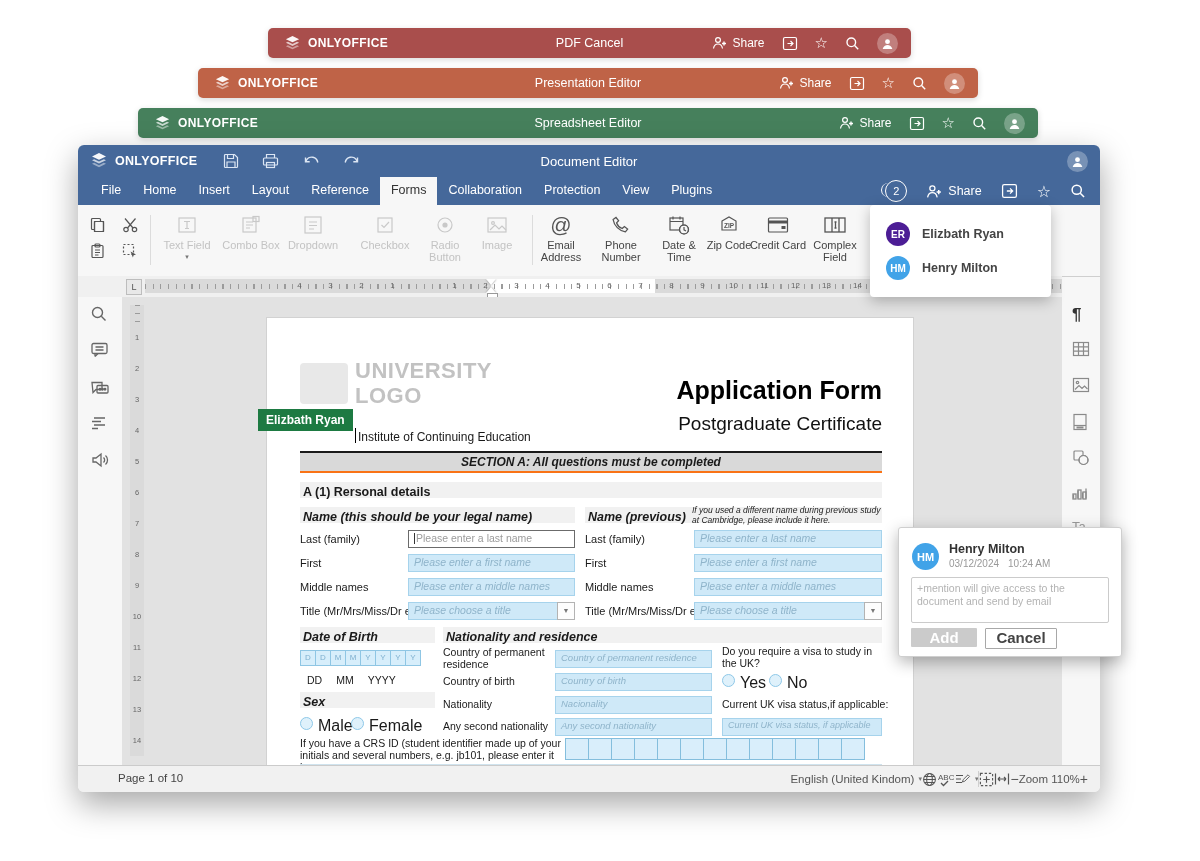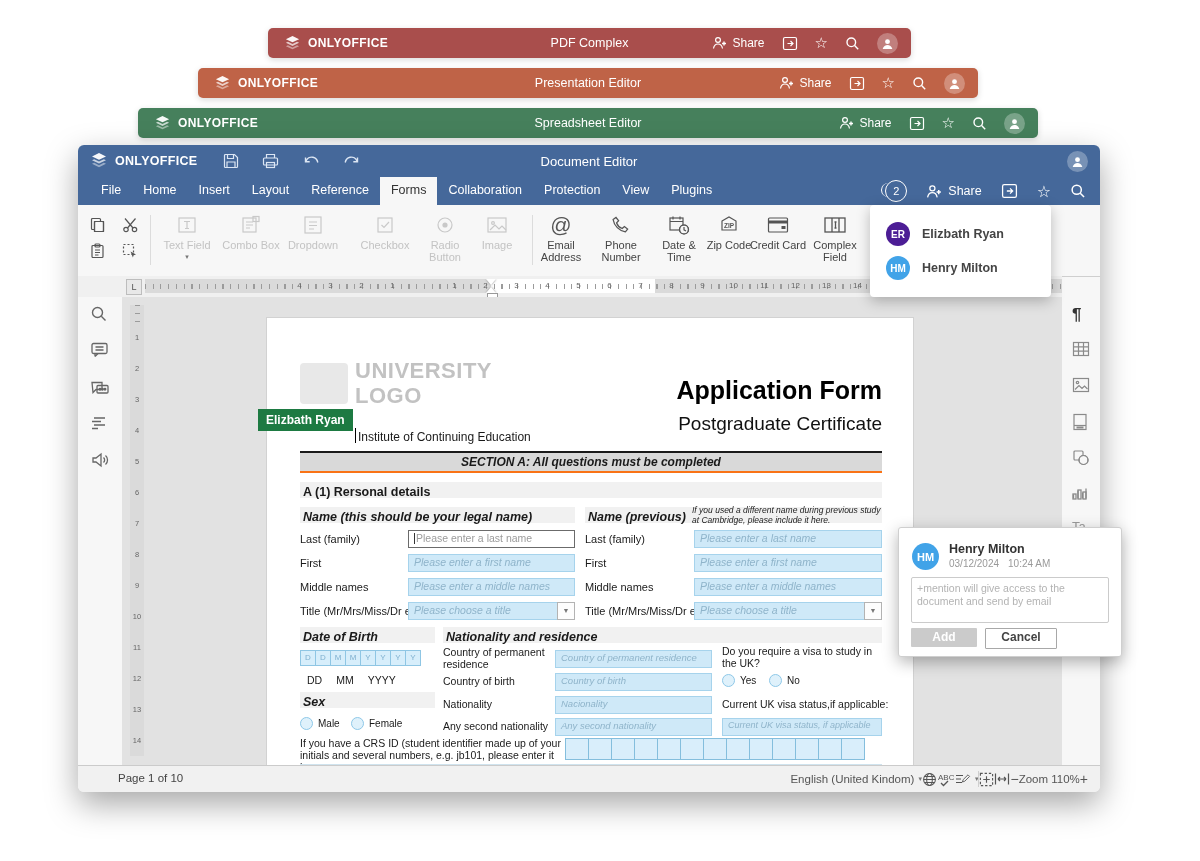--- a/index.html
+++ b/index.html
@@ -121,21 +121,21 @@
   .field.focused{background:#fff;border:1px solid #6b6b6b;color:#9b9b9b;font-style:normal;}
   .field .fcaret{display:inline-block;width:1px;height:11px;background:#333;vertical-align:-2px;
     margin-right:1px;}
   .dd-btn{position:absolute;right:-1px;top:-1px;width:16px;height:16px;background:#fdfdfd;
     border:1px solid #b3b3b3;color:#777;font-size:7px;text-align:center;line-height:16px;
     font-style:normal;cursor:pointer;}
   .dob-row{position:absolute;left:33px;top:332px;display:flex;}
   .dob-cell{width:14px;height:14px;background:#d7eefb;border:1px solid #8fc6e4;margin-right:-1px;
     font-size:8px;color:#7fb0cf;text-align:center;line-height:14px;}
   .dob-labels{position:absolute;left:40px;top:356px;display:flex;gap:14px;font-size:10.5px;}
-  .radio{display:inline-flex;align-items:center;gap:5px;font-size:10px;cursor:pointer;}
+  .radio{display:inline-flex;align-items:flex-start;gap:5px;font-size:16px;cursor:pointer;}
   .radio .rc{width:11px;height:11px;border-radius:50%;background:#dff1fb;border:1px solid #8ec8e8;}
   .crs-row{position:absolute;left:298px;top:420px;display:flex;}
   .crs-cell{width:22px;height:20px;background:#d9eefb;border:1px solid #84bedd;margin-right:-1px;
     cursor:text;}
 
   
   .users-pop{position:absolute;left:792px;top:60px;width:181px;height:92px;background:#fff;
     border-radius:4px;box-shadow:0 4px 14px rgba(0,0,0,.25);z-index:50;}
   .user-row{position:absolute;left:16px;display:flex;align-items:center;gap:12px;cursor:pointer;}
   .user-av{width:24px;height:24px;border-radius:50%;color:#fff;font-size:10px;font-weight:bold;
@@ -145,21 +145,21 @@
   .user-name{font-size:12.5px;font-weight:bold;color:#444;}
 
   
   .comment-pop{position:absolute;left:820px;top:382px;width:222px;height:128px;background:#fff;
     border:1px solid #cfcfcf;border-radius:3px;box-shadow:0 5px 16px rgba(0,0,0,.3);z-index:60;}
   .comment-pop .user-av{position:absolute;left:13px;top:15px;width:27px;height:27px;font-size:11px;}
   .c-name{position:absolute;left:50px;top:14px;font-size:12.5px;font-weight:bold;color:#333;}
   .c-date{position:absolute;left:50px;top:30px;font-size:10px;color:#999;display:flex;gap:9px;}
   .c-input{position:absolute;left:12px;top:49px;width:186px;height:36px;border:1px solid #cbcbcb;
     border-radius:2px;font-size:10.5px;color:#b3b3b3;padding:4px 5px;line-height:13px;cursor:text;}
-  .c-btn{position:absolute;top:100px;height:19px;font-size:12px;font-weight:bold;text-align:center;
+  .c-btn{position:absolute;top:100px;height:19px;font-size:15px;font-weight:bold;text-align:center;
     line-height:19px;cursor:pointer;border-radius:1px;}
   .btn-add{left:12px;width:66px;background:#cbcbcb;color:#fff;}
   .btn-cancel{left:86px;width:70px;background:#fff;border:1px solid #a8a8a8;color:#444;
     line-height:17px;}
 
   
   .statusbar{position:absolute;left:0;right:0;bottom:0;height:26px;background:#f1f1f1;
     border-top:1px solid #cbcbcb;border-radius:0 0 6px 6px;font-size:11.5px;color:#444;}
   .sb-left{position:absolute;left:40px;top:6px;}
   .sb-right{position:absolute;right:12px;top:0;height:26px;display:flex;align-items:center;
@@ -177,21 +177,21 @@
       <svg width="17" height="17" viewBox="0 0 18 18">
           <g fill="#fff">
             <path opacity=".95" d="M9 1l7 3.4L9 7.8 2 4.4z"></path>
             <path opacity=".7" d="M2 8.2l7 3.4 7-3.4-2.2-1L9 9.6 4.2 7.2z"></path>
             <path opacity=".45" d="M2 11.8l7 3.4 7-3.4-2.2-1L9 13.2l-4.8-2.4z"></path>
           </g>
         </svg>
     </span>
     <span>ONLYOFFICE</span>
   </div>
-  <div class="bar-title">PDF Complex</div>
+  <div class="bar-title">PDF Cancel</div>
   <div class="bar-right">
     <span class="share-item">
       <span>
           <svg width="16" height="14" viewBox="0 0 16 14" fill="none" stroke="#fff" stroke-width="1.2">
             <circle cx="6" cy="4" r="2.4"></circle>
             <path d="M1.5 12.5c.5-3 2.5-4.5 4.5-4.5s4 1.5 4.5 4.5"></path>
             <path d="M12 5.5v4M10 7.5h4" stroke-width="1.4"></path>
           </svg>
         </span>
       <span>Share</span>

